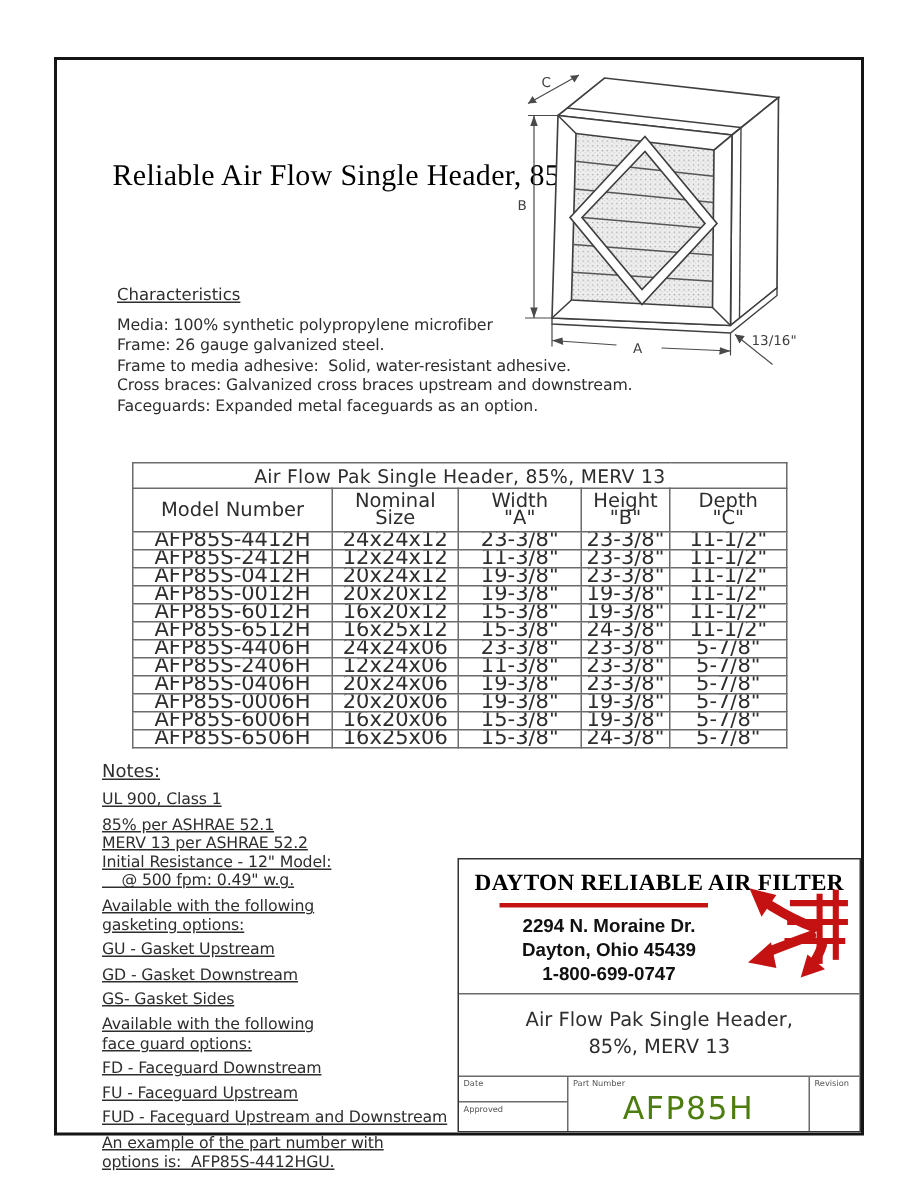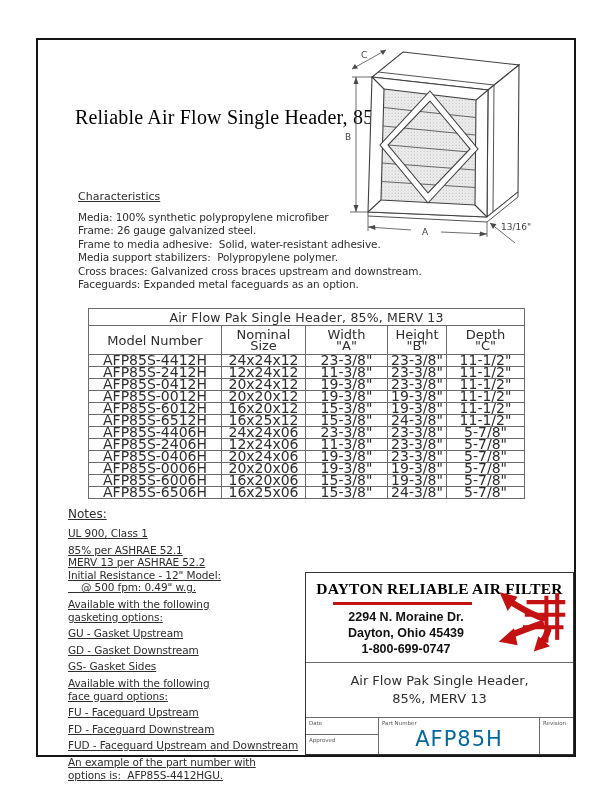--- a/index.html
+++ b/index.html
@@ -35,21 +35,21 @@
   .address{position:absolute;left:0;top:36px;width:200px;text-align:center;font-family:"Liberation Sans",sans-serif;font-weight:bold;font-size:12.5px;line-height:16px;color:#111;}
   .logo{position:absolute;right:5px;top:13px;}
   .tb-product{height:55px;border-bottom:1px solid var(--grid);text-align:center;padding-top:9px;font-size:13px;line-height:18px;}
   .tb-strip{display:flex;height:36px;}
   .tb-left{width:73px;border-right:1px solid var(--grid);display:flex;flex-direction:column;}
   .cell-date{height:17px;border-bottom:1px solid var(--grid);}
   .cell-approved{flex:1;}
   .tb-mid{flex:1;border-right:1px solid var(--grid);position:relative;}
   .tb-right{width:33px;}
   .micro-label{font-size:5.5px;color:#555;padding:2px 0 0 3px;font-family:"DejaVu Sans",sans-serif;}
-  .part-number{position:absolute;left:0;top:9px;width:100%;text-align:center;font-size:21px;letter-spacing:1px;color:#0369a1;}
+  .part-number{position:absolute;left:0;top:9px;width:100%;text-align:center;font-size:21px;letter-spacing:1px;color:#4d7c0f;}
 </style>
 </head>
 <body>
 
 <div class="page-border"></div>
 
 <div class="doc-title">Reliable Air Flow Single Header, 85%</div>
 
 <svg class="drawing" width="235" height="205" viewBox="0 0 235 205">
   <defs>
@@ -114,21 +114,20 @@
   <text class="dim-label" x="2" y="95">B</text>
   <text class="dim-label" x="79" y="190">A</text>
   <text class="dim-label" x="158" y="185" font-size="8.5">13/16"</text>
 </svg>
 
 <div class="chars">
   <div class="head">Characteristics</div>
   <div class="line">Media: 100% synthetic polypropylene microfiber</div>
   <div class="line">Frame: 26 gauge galvanized steel.</div>
   <div class="line">Frame to media adhesive:  Solid, water-resistant adhesive.</div>
-  <div class="line">Media support stabilizers:  Polypropylene polymer.</div>
   <div class="line">Cross braces: Galvanized cross braces upstream and downstream.</div>
   <div class="line">Faceguards: Expanded metal faceguards as an option.</div>
 </div>
 
 <table class="spec-table">
   <colgroup>
     <col style="width:133px">
       <col style="width:84px">
       <col style="width:82px">
       <col style="width:59px">
@@ -272,24 +271,24 @@
         <div class="note-line">GD - Gasket Downstream</div>
       </div>
       <div class="note-group">
         <div class="note-line">GS- Gasket Sides</div>
       </div>
       <div class="note-group">
         <div class="note-line">Available with the following</div>
         <div class="note-line">face guard options:</div>
       </div>
       <div class="note-group">
+        <div class="note-line">FD - Faceguard Downstream</div>
+      </div>
+      <div class="note-group">
         <div class="note-line">FU - Faceguard Upstream</div>
-      </div>
-      <div class="note-group">
-        <div class="note-line">FD - Faceguard Downstream</div>
       </div>
       <div class="note-group">
         <div class="note-line">FUD - Faceguard Upstream and Downstream</div>
       </div>
       <div class="note-group">
         <div class="note-line">An example of the part number with</div>
         <div class="note-line">options is:  AFP85S-4412HGU.</div>
       </div>
     </div>
 </div>

